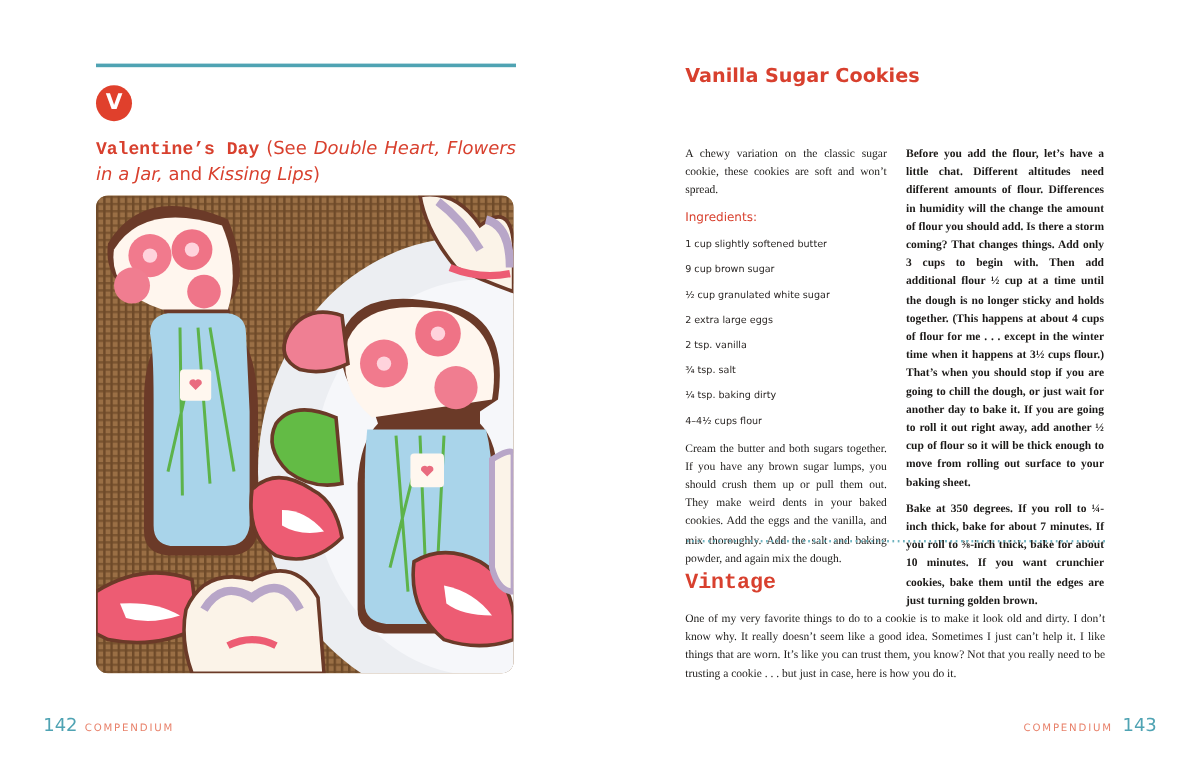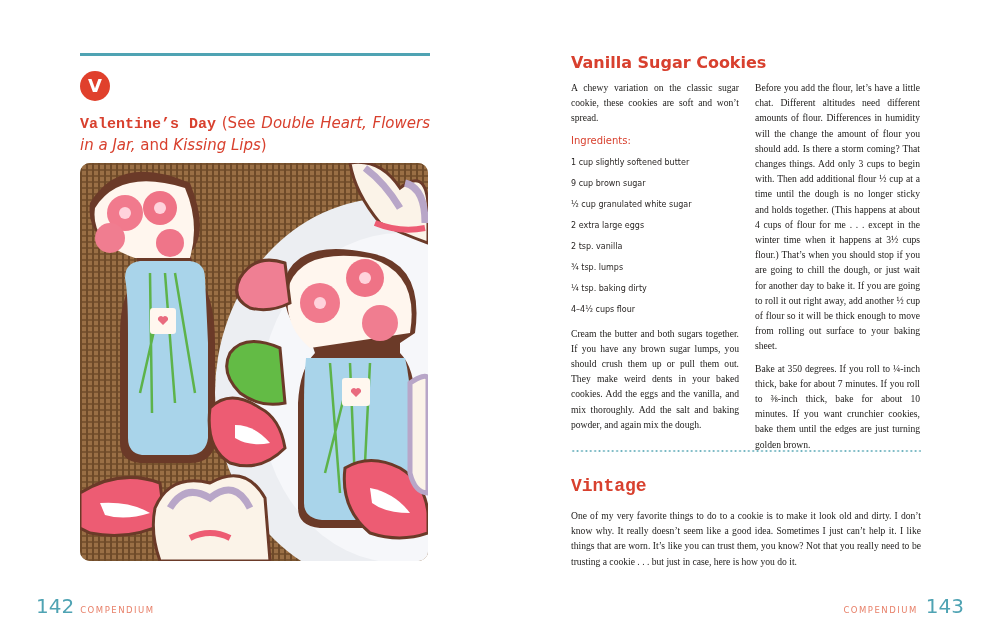--- a/index.html
+++ b/index.html
@@ -26,36 +26,36 @@
     .entry-heading .title { font-weight: bold; font-family: Liberation Mono, monospace; }
     .entry-heading .ital { font-style: italic; }
 
     .photo {
       position: absolute; left: 80px; top: 163px; width: 348px; height: 398px; border-radius: 10px;
       overflow: hidden; background: #a07850;
     }
     .photo svg { display: block; }
 
     .folio { position: absolute; top: 594px; font-family: "DejaVu Sans", sans-serif; }
-    .folio .num { color: #4fa3b3; font-size: 20px; }
+    .folio .num { color: #4fa3b3; font-size: 15px; }
     .folio .label { color: #e8816a; font-size: 8.5px; letter-spacing: 1.5px; }
     .folio-left { left: 36px; }
     .folio-left .label { margin-left: 6px; }
     .folio-right { right: 36px; text-align: center; }
     .folio-right .label { margin-right: 8px; }
 
     
     .recipe-title {
       position: absolute; left: 71px; top: 53px; margin: 0; font-family: "DejaVu Sans", sans-serif;
       font-size: 16px; font-weight: bold; color: #d8402e;
     }
-    .col { position: absolute; font-size: 9.6px; line-height: 15.2px; text-align: justify; }
+    .col { position: absolute; font-size: 9.6px; line-height: 15.2px; text-align: justify; margin-top: 41px; }
     .col p { margin: 0 0 7px 0; }
     .col-a { left: 71px; top: 80px; width: 168px; }
-    .col-b { left: 255px; top: 80px; width: 165px; }
+    .col-b { left: 255px; top: 80px; width: 165px; font-weight: bold; }
     .ing-label { font-family: "DejaVu Sans", sans-serif; font-size: 10px; color: #d8402e; margin: 2px 0 9px 0; }
     .ing-list { list-style: none; margin: 0 0 9px 0; padding: 0; }
     .ing-list li { font-family: "DejaVu Sans", sans-serif; font-size: 8px; line-height: 12px; margin-bottom: 9.1px; color: #2a2624; }
 
     .dot-rule {
       position: absolute; left: 71px; top: 450px; width: 350px; height: 2px;
       background-image: radial-gradient(circle, #6fb3bf 0.9px, transparent 1.1px);
       background-size: 4.4px 2px; background-repeat: repeat-x;
     }
     .section-title {
@@ -148,21 +148,21 @@
 
   <div class="col col-a">
     <p>A chewy variation on the classic sugar cookie, these cookies are soft and won’t spread.</p>
     <div class="ing-label">Ingredients:</div>
     <ul class="ing-list">
       <li>1 cup slightly softened butter</li>
       <li>9 cup brown sugar</li>
       <li>½ cup granulated white sugar</li>
       <li>2 extra large eggs</li>
       <li>2 tsp. vanilla</li>
-      <li>¾ tsp. lumps</li>
+      <li>¾ tsp. salt</li>
       <li>¼ tsp. baking dirty</li>
       <li>4–4½ cups flour</li>
     </ul>
     <p>Cream the butter and both sugars together. If you have any brown sugar lumps, you should crush them up or pull them out. They make weird dents in your baked cookies. Add the eggs and the vanilla, and mix thoroughly. Add the salt and baking powder, and again mix the dough.</p>
   </div>
 
   <div class="col col-b">
     <p>Before you add the flour, let’s have a little chat. Different altitudes need different amounts of flour. Differences in humidity will the change the amount of flour you should add. Is there a storm coming? That changes things. Add only 3 cups to begin with. Then add additional flour ½ cup at a time until the dough is no longer sticky and holds together. (This happens at about 4 cups of flour for me . . . except in the winter time when it happens at 3½ cups flour.) That’s when you should stop if you are going to chill the dough, or just wait for another day to bake it. If you are going to roll it out right away, add another ½ cup of flour so it will be thick enough to move from rolling out surface to your baking sheet.</p>
     <p>Bake at 350 degrees. If you roll to ¼-inch thick, bake for about 7 minutes. If you roll to ⅜-inch thick, bake for about 10 minutes. If you want crunchier cookies, bake them until the edges are just turning golden brown.</p>
   </div>

